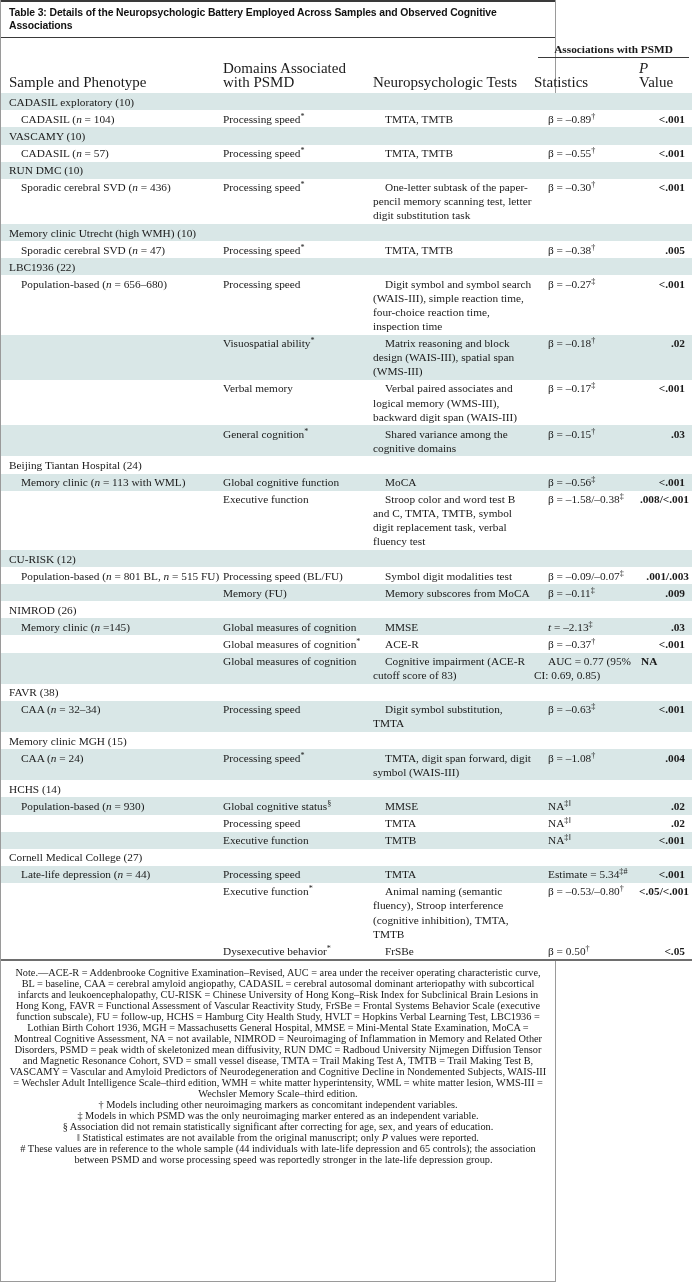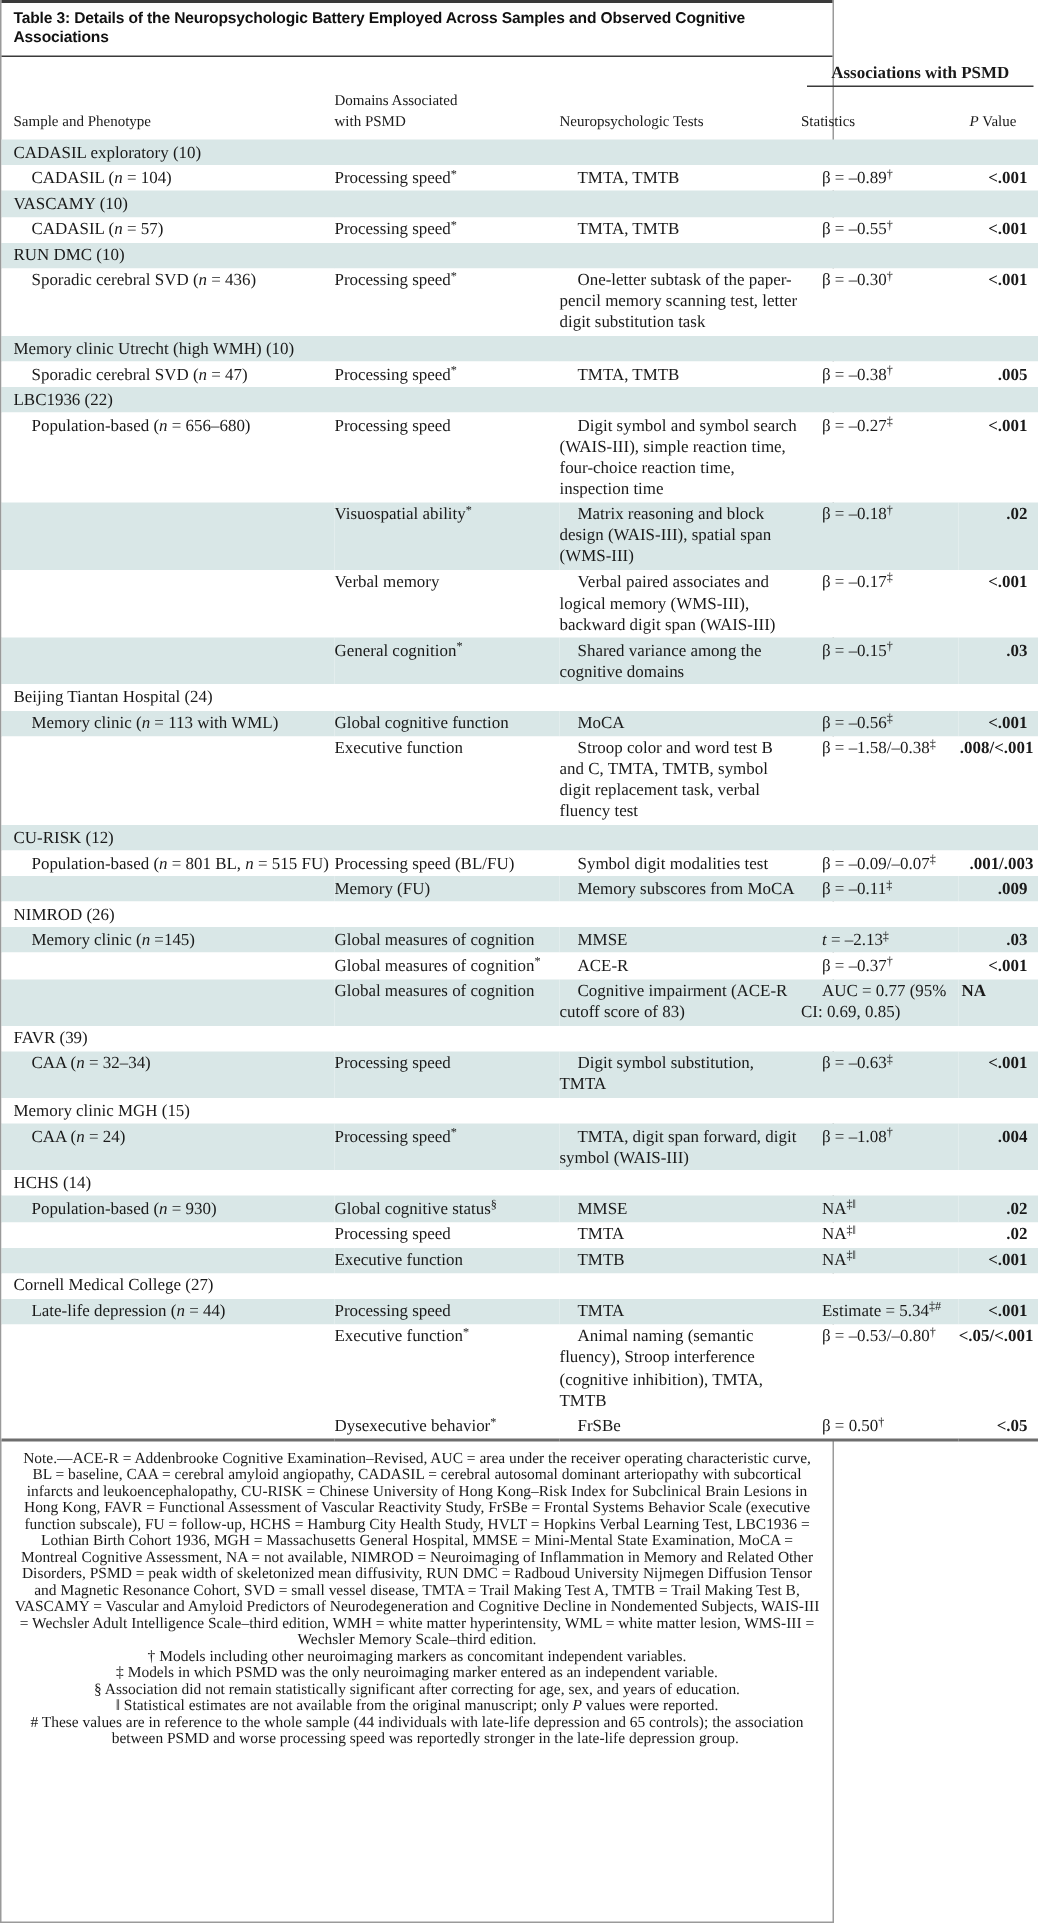--- a/index.html
+++ b/index.html
@@ -63,26 +63,26 @@
     border-bottom: 1px solid #3a3a3a;
     height: 0;
     font-size: 0;
     line-height: 0;
     margin: 1px 4px 0 4px;
   }
   .hdr {
     vertical-align: bottom;
     padding: 2px 0 4px 0;
     font-weight: normal;
-    font-size: 10px;
+    font-size: 15px;
   }
   .hdr.left  { text-align: left;  padding-left: 8px; }
   .hdr.col2  { text-align: left;  padding-left: 0px; }
   .hdr.col4  { text-align: left;  padding-left: 0px; }
-  .hdr.col5  { text-align: center; padding-right: 8px; }
+  .hdr.col5  { text-align: left; padding-right: 8px; }
 
   tbody td {
     vertical-align: top;
     padding: 1.5px 2px 1.5px 0;
   }
   tr.shade > td { background: #d9e7e7; }
   tr.plain  > td { background: #ffffff; }
 
   td.cell1 { padding-left: 8px; }
   td.cell2 { padding-left: 0; }
@@ -291,21 +291,21 @@
           <td class="cell5">&lt;.001</td>
         </tr>
         <tr class="shade">
           <td class="cell1"></td>
           <td class="cell2">Global measures of cognition</td>
           <td class="cell3"><span class="hang">Cognitive impairment (ACE-R cutoff score of 83)</span></td>
           <td class="cell4"><span class="stat-hang">AUC = 0.77 (95% CI: 0.69, 0.85)</span></td>
           <td class="cell5 leftal">NA</td>
         </tr>
         <tr class="plain">
-          <td class="cell1" colspan="5"><span class="group-label">FAVR (39)</span></td>
+          <td class="cell1" colspan="5"><span class="group-label">FAVR (38)</span></td>
         </tr>
         <tr class="shade">
           <td class="cell1"><span class="sample-label">CAA (<i>n</i> = 32–34)</span></td>
           <td class="cell2">Processing speed</td>
           <td class="cell3"><span class="hang">Digit symbol substitution, TMTA</span></td>
           <td class="cell4"><span class="stat-hang">β = –0.63<sup>‡</sup></span></td>
           <td class="cell5">&lt;.001</td>
         </tr>
         <tr class="plain">
           <td class="cell1" colspan="5"><span class="group-label">Memory clinic MGH (15)</span></td>

